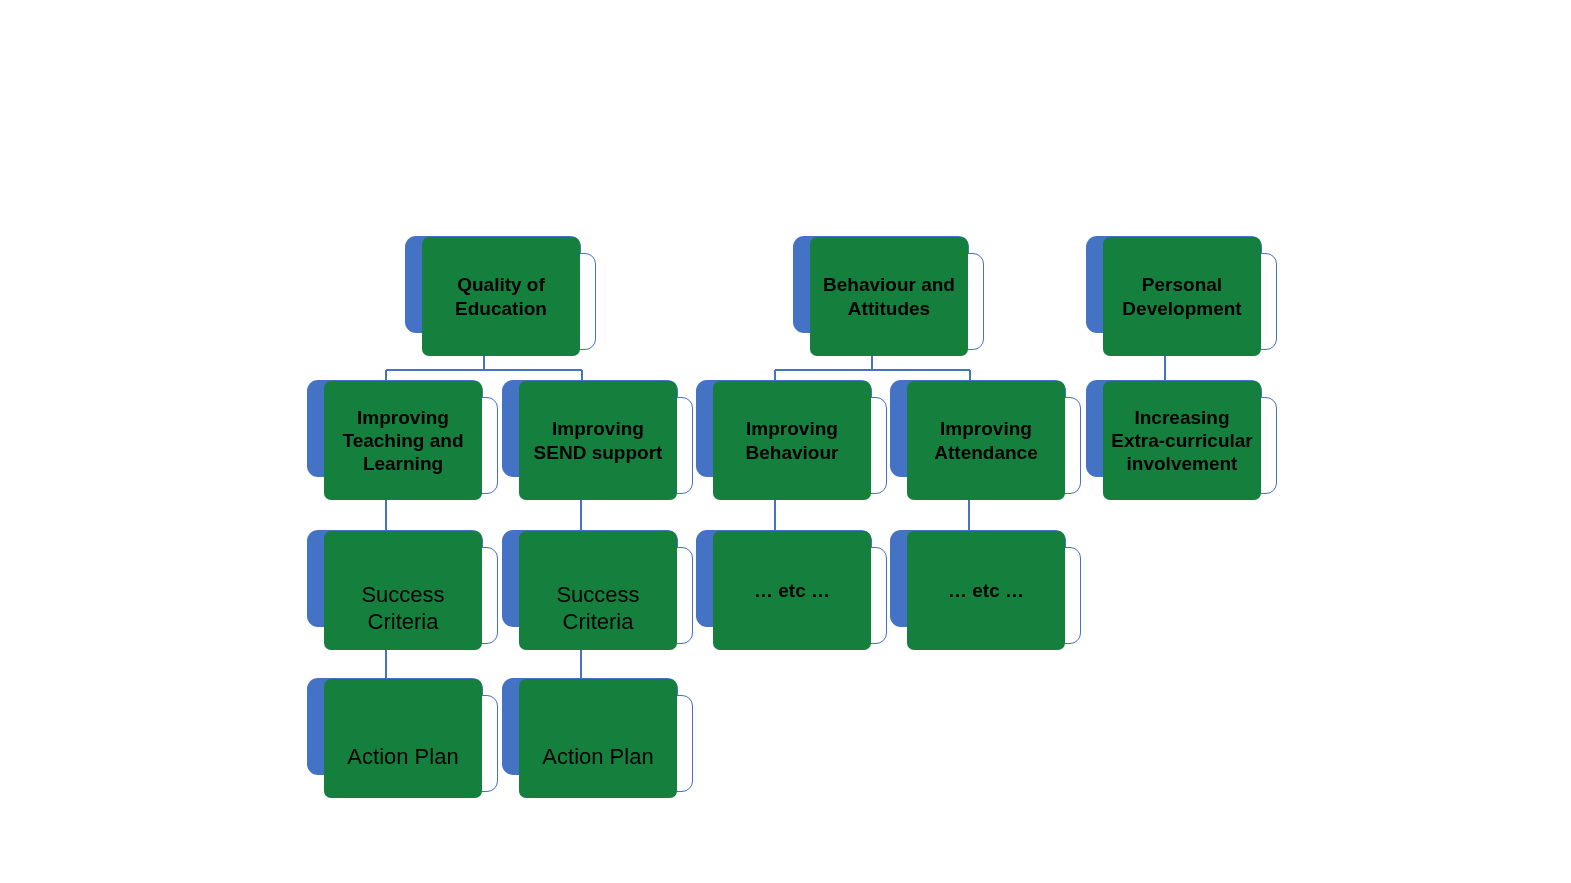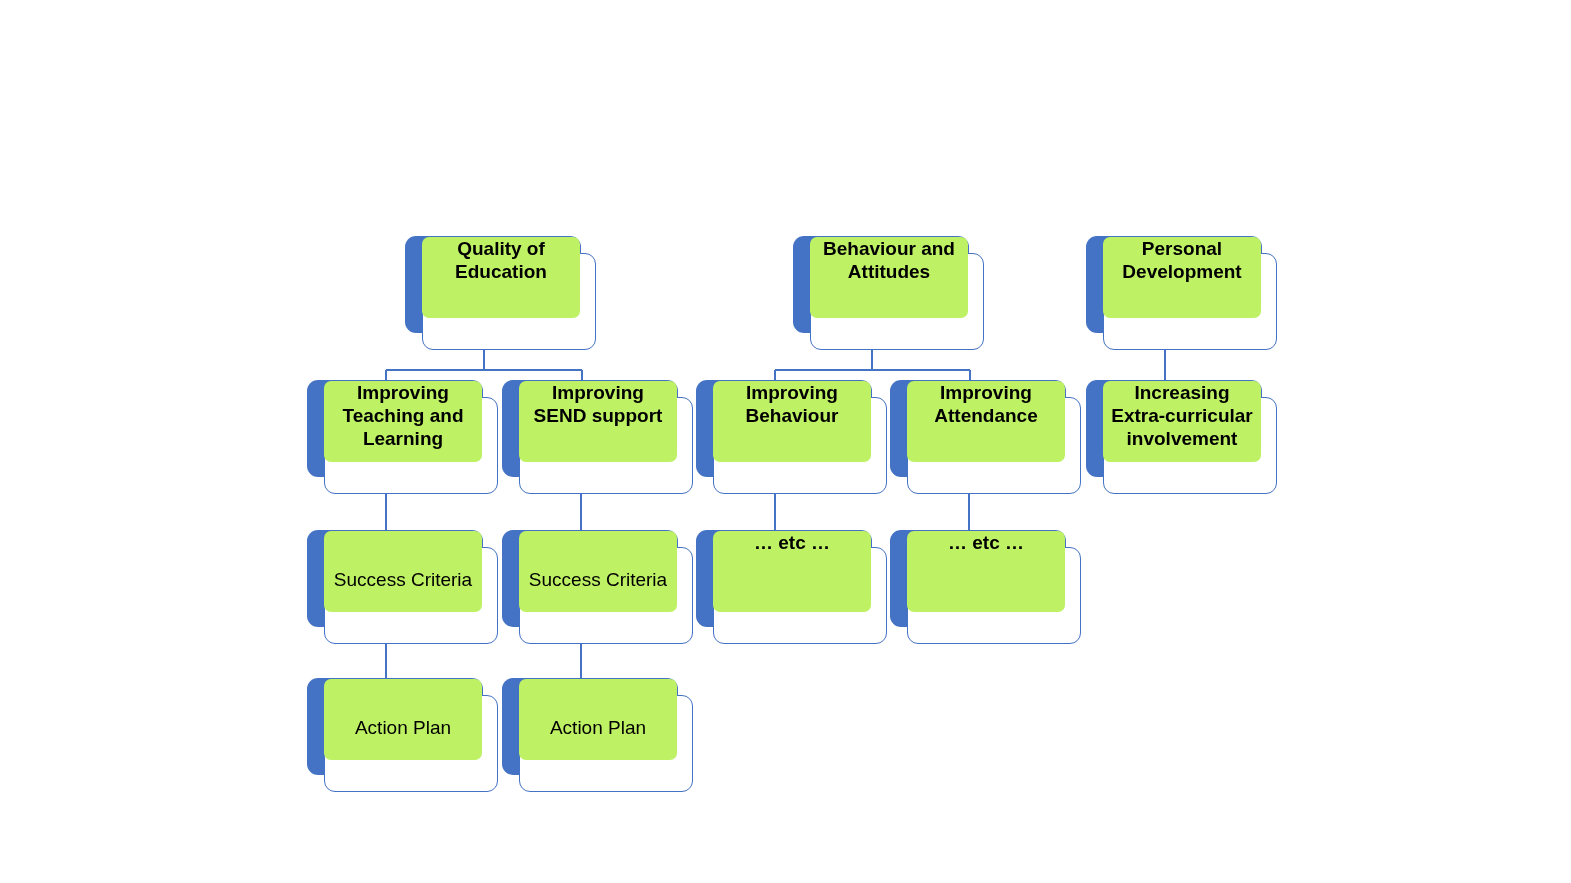--- a/index.html
+++ b/index.html
@@ -41,38 +41,38 @@
     left:17px; top:17px;
     width:174px; height:97px;
     background:#FFFFFF;
     border:1.6px solid #4472C4;
     border-radius:11px;
     box-sizing:border-box;
   }
   .node .textbox{
     position:absolute;
     left:17px; top:1px;
-    width:158px; height:81px;
-    background:#bef264;
+    width:158px; height:119px;
+    background:#15803d;
     border-radius:7px;
     display:flex;
-    align-items:flex-start;
+    align-items:center;
     justify-content:center;
     box-sizing:border-box;
   }
   .node .label{
     position:relative;
     width:168px;
     text-align:center;
     color:#000000;
     font-size:19px;
     line-height:1.22;
     font-weight:700;
   }
-  .node.plain .label{font-weight:400;font-size:19px;margin-top:37px;}
+  .node.plain .label{font-weight:400;font-size:22px;margin-top:37px;}
 
   
   .node .label.wide{width:180px;}
 </style>
 </head>
 <body>
 
 <div id="slide">
 
 

